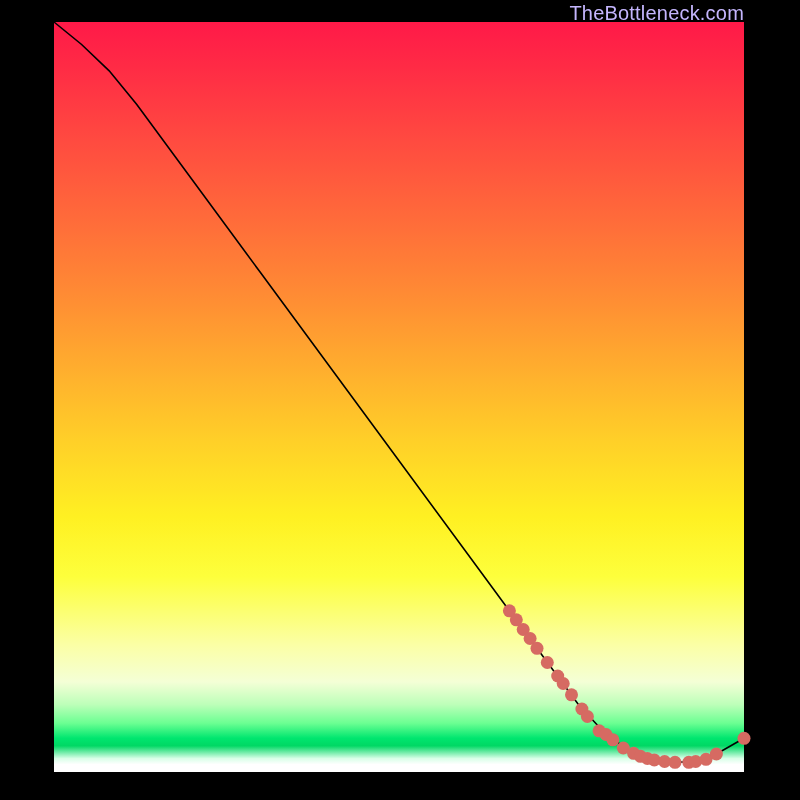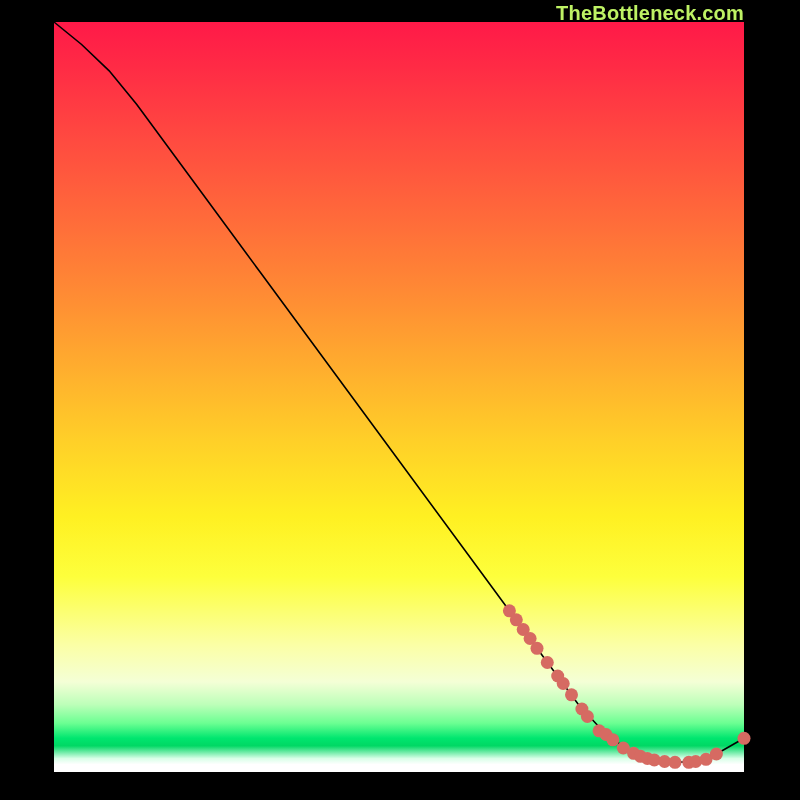--- a/index.html
+++ b/index.html
@@ -42,23 +42,23 @@
       #00d864 96.5%,
       #d9ffe8 98.2%,
       #ffffff 99%,
       #ffffff 100%
     );
   }
   .watermark {
     position: absolute;
     right: 56px;
     top: 2px;
-    color: #bef264;
+    color: #c4b5fd;
     font-size: 20px;
-    font-weight: 700;
+    font-weight: 400;
     letter-spacing: 0.2px;
     user-select: none;
   }
   svg.curve {
     position: absolute;
     left: 0;
     top: 0;
     width: 690px;
     height: 750px;
     overflow: visible;

